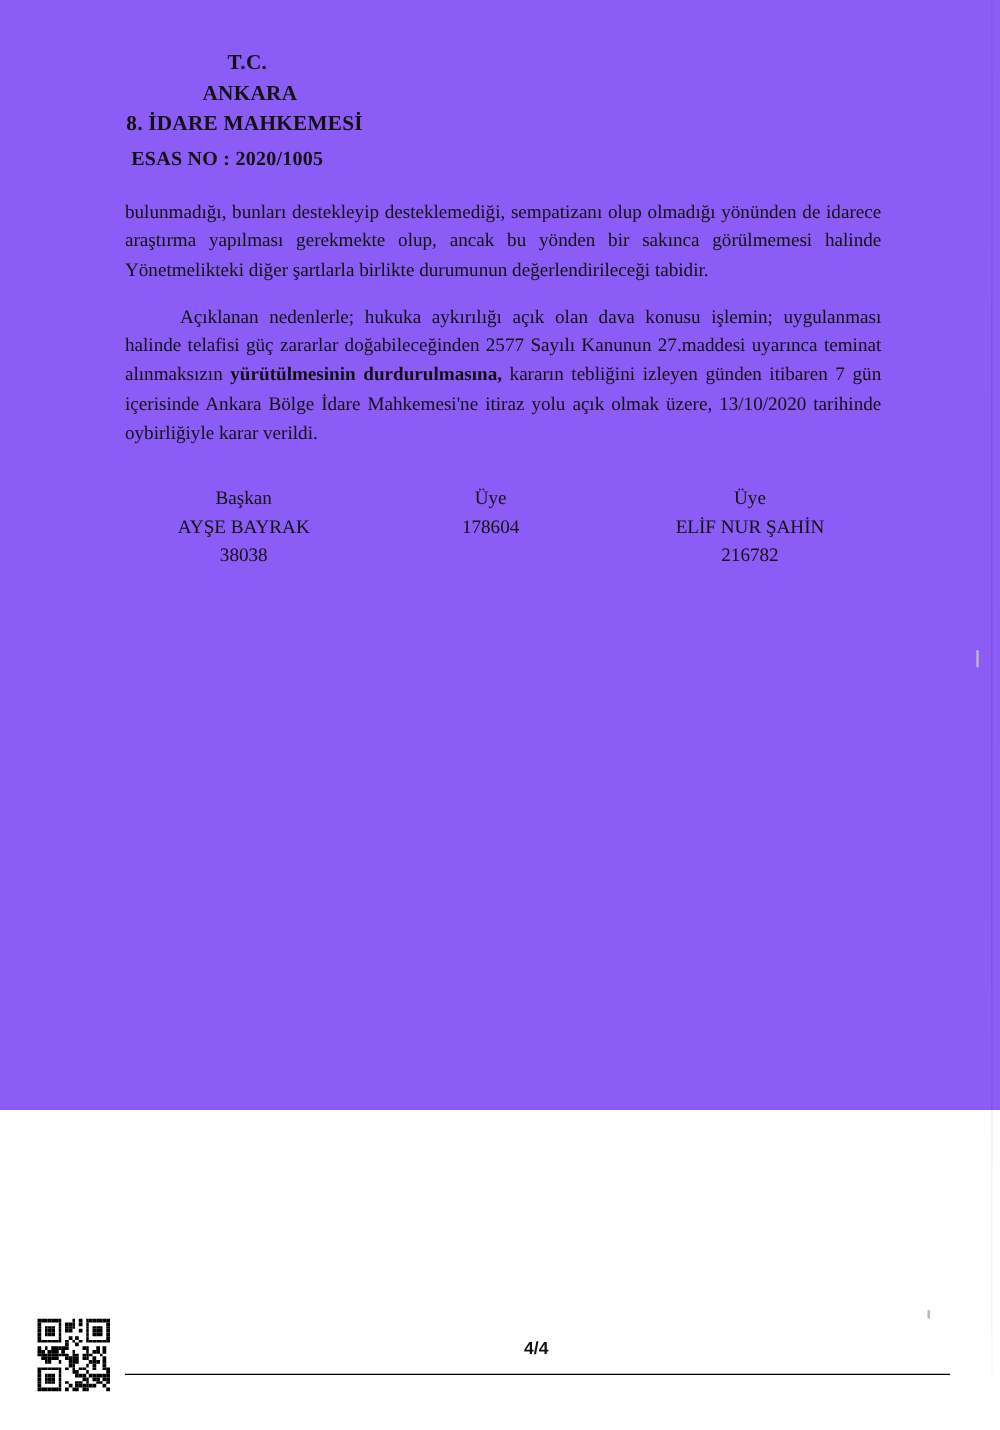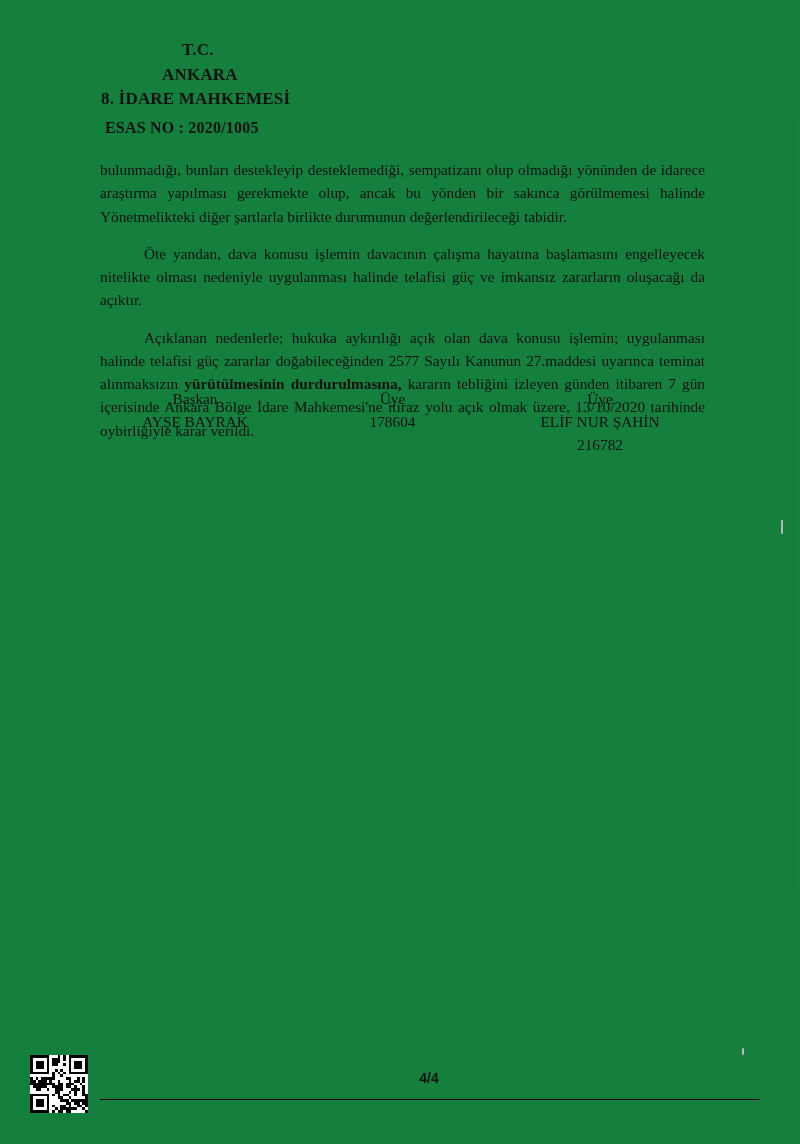--- a/index.html
+++ b/index.html
@@ -12,22 +12,22 @@
     height: 1144px;
     position: relative;
     font-family: "Liberation Serif", serif;
     color: #111;
     overflow: hidden;
   }
   .page {
     position: absolute;
     top: 0; left: 0;
     width: 800px;
-    height: 1144px;
-    background: #15803d;
+    height: 888px;
+    background: #8b5cf6;
   }
   
   .page::after {
     content: "";
     position: absolute;
     top: 0; right: 6px;
     width: 1px; height: 1100px;
     background: linear-gradient(to bottom, rgba(0,0,0,0.06), rgba(0,0,0,0.13), rgba(0,0,0,0.04));
   }
   .header {
@@ -147,28 +147,28 @@
 
   <div class="header">
     <div class="h-tc">T.C.</div>
     <div class="h-city">ANKARA</div>
     <div class="h-court">8. İDARE MAHKEMESİ</div>
     <div class="h-esas">ESAS NO : 2020/1005</div>
   </div>
 
   <div class="body-text">
     <p>bulunmadığı, bunları destekleyip desteklemediği, sempatizanı olup olmadığı yönünden de idarece araştırma yapılması gerekmekte olup, ancak bu yönden bir sakınca görülmemesi halinde Yönetmelikteki diğer şartlarla birlikte durumunun değerlendirileceği tabidir.</p>
-    <p class="indent">Öte yandan, dava konusu işlemin davacının çalışma hayatına başlamasını engelleyecek nitelikte olması nedeniyle uygulanması halinde telafisi güç ve imkansız zararların oluşacağı da açıktır.</p>
     <p class="indent"><span>Açıklanan nedenlerle; hukuka aykırılığı açık olan dava konusu işlemin; uygulanması halinde telafisi güç zararlar doğabileceğinden 2577 Sayılı Kanunun 27.maddesi uyarınca teminat alınmaksızın </span><span class="bold">yürütülmesinin durdurulmasına,</span><span> kararın tebliğini izleyen günden itibaren 7 gün içerisinde Ankara Bölge İdare Mahkemesi'ne itiraz yolu açık olmak üzere, 13/10/2020 tarihinde oybirliğiyle karar verildi.</span></p>
   </div>
 
   <div class="signatures">
     <div class="sig sig-1">
       <span class="role">Başkan</span>
       <span class="name">AYŞE BAYRAK</span>
+      <span class="no">38038</span>
     </div>
     <div class="sig sig-2">
       <span class="role">Üye</span>
       <span class="no">178604</span>
     </div>
     <div class="sig sig-3">
       <span class="role">Üye</span>
       <span class="name">ELİF NUR ŞAHİN</span>
       <span class="no">216782</span>
     </div>

